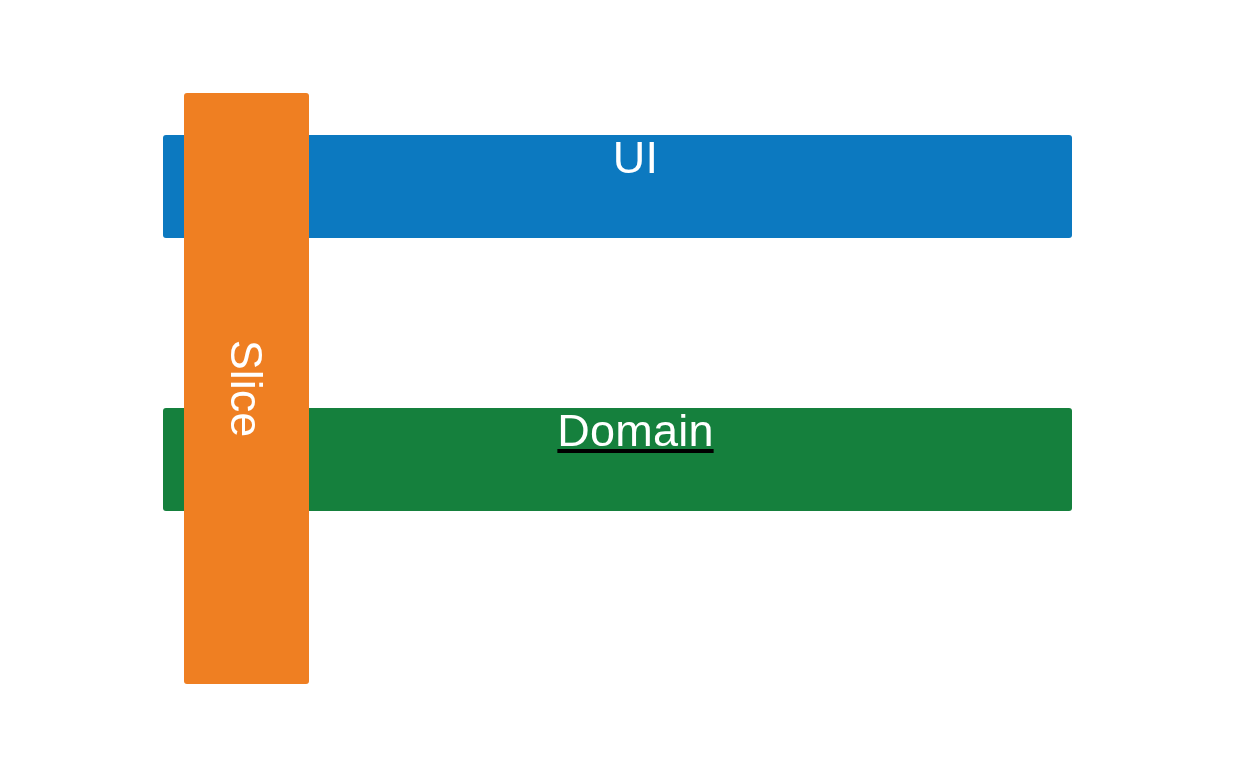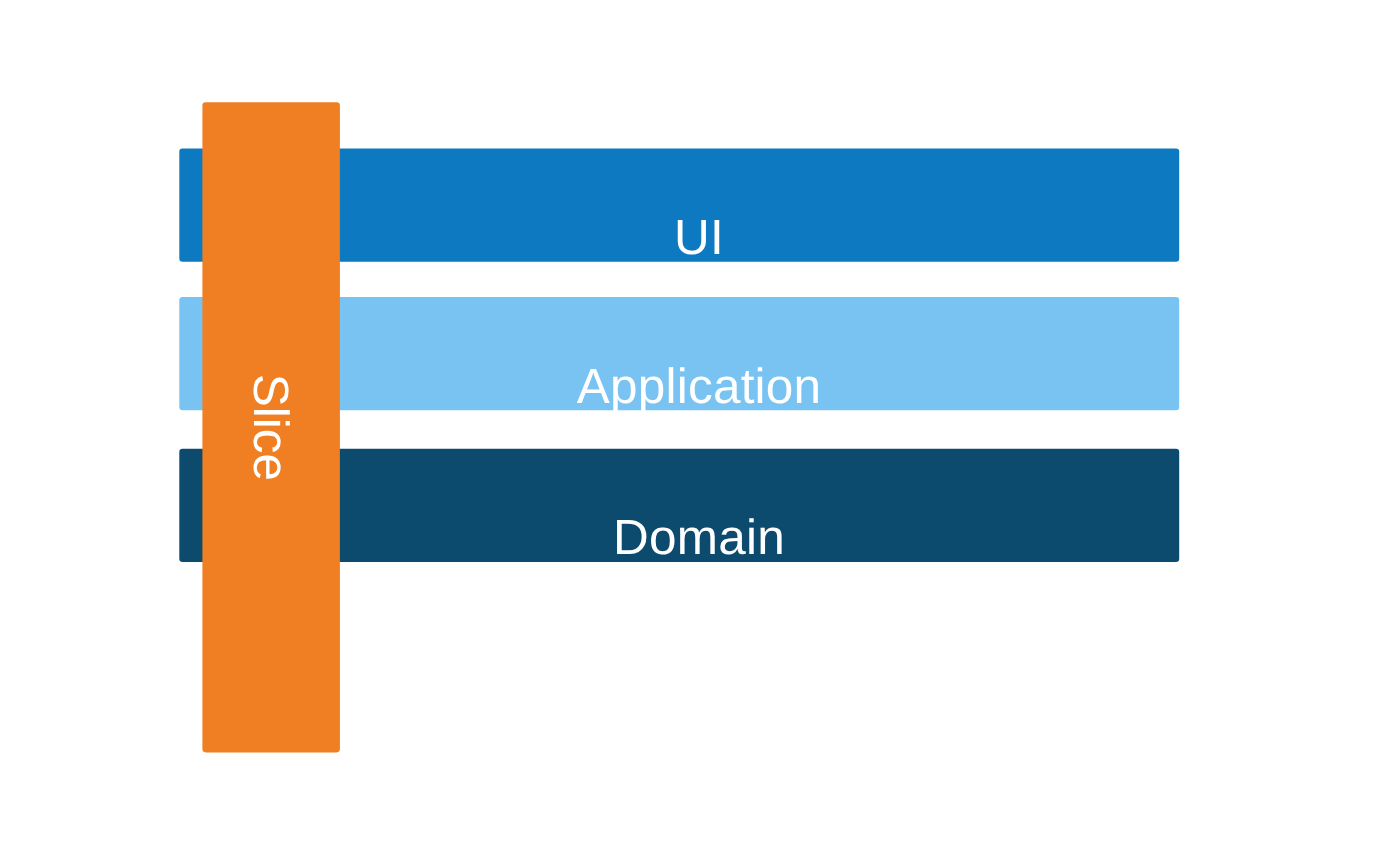--- a/index.html
+++ b/index.html
@@ -20,21 +20,21 @@
     overflow: hidden;
   }
 
   .layer-bar {
     position: absolute;
     left: 163px;
     width: 909px;
     height: 103px;
     border-radius: 3px;
     display: flex;
-    align-items: flex-end;
+    align-items: flex-start;
     justify-content: center;
     box-sizing: border-box;
     padding-left: 36px;
   }
 
   .layer-label {
     color: #ffffff;
     font-size: 45px;
     font-weight: 400;
     line-height: 1;
@@ -74,25 +74,22 @@
 </style>
 </head>
 <body>
 
 <div id="diagram-canvas" style="width: 1250px; height: 781px; background: rgb(255, 255, 255);">
 
   <div class="layer-bar" id="bar-ui" style="background: rgb(12, 121, 192);">
     <span class="layer-label">UI</span>
   </div>
 
-  <div class="layer-bar" id="bar-app" style="background: rgb(121, 195, 242);">
-    <span class="layer-label">Application</span>
-  </div>
 
-  <div class="layer-bar" id="bar-domain" style="background: #0c4a6e;">
+  <div class="layer-bar" id="bar-domain" style="background: #15803d; text-decoration: underline;">
     <span class="layer-label">Domain</span>
   </div>
 
 
   <div class="slice-band" id="slice-band" style="background: rgb(239, 127, 34);">
     <span class="slice-label" style="transform: rotate(90deg);">Slice</span>
   </div>
 
 </div>
 

